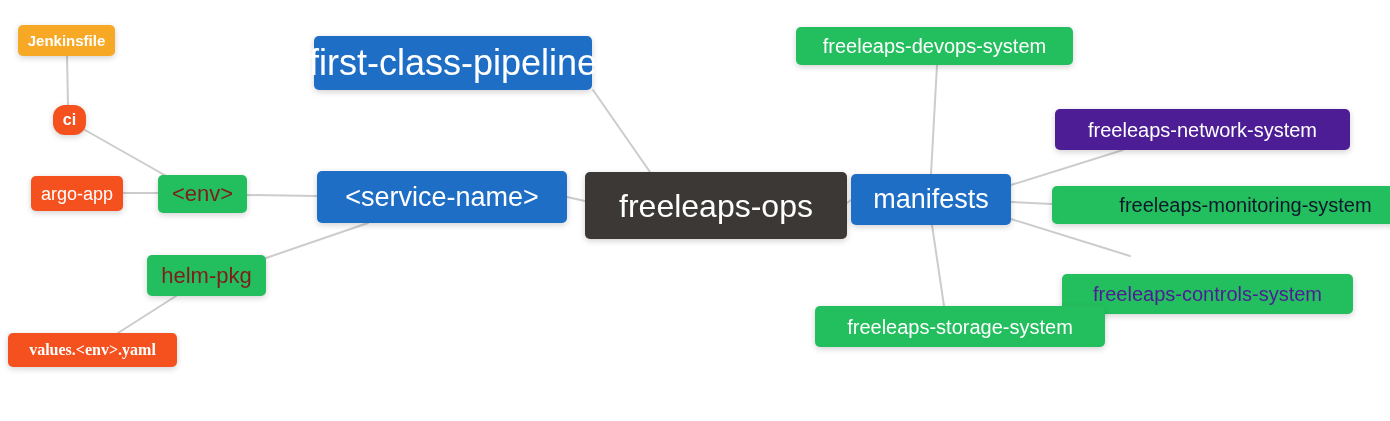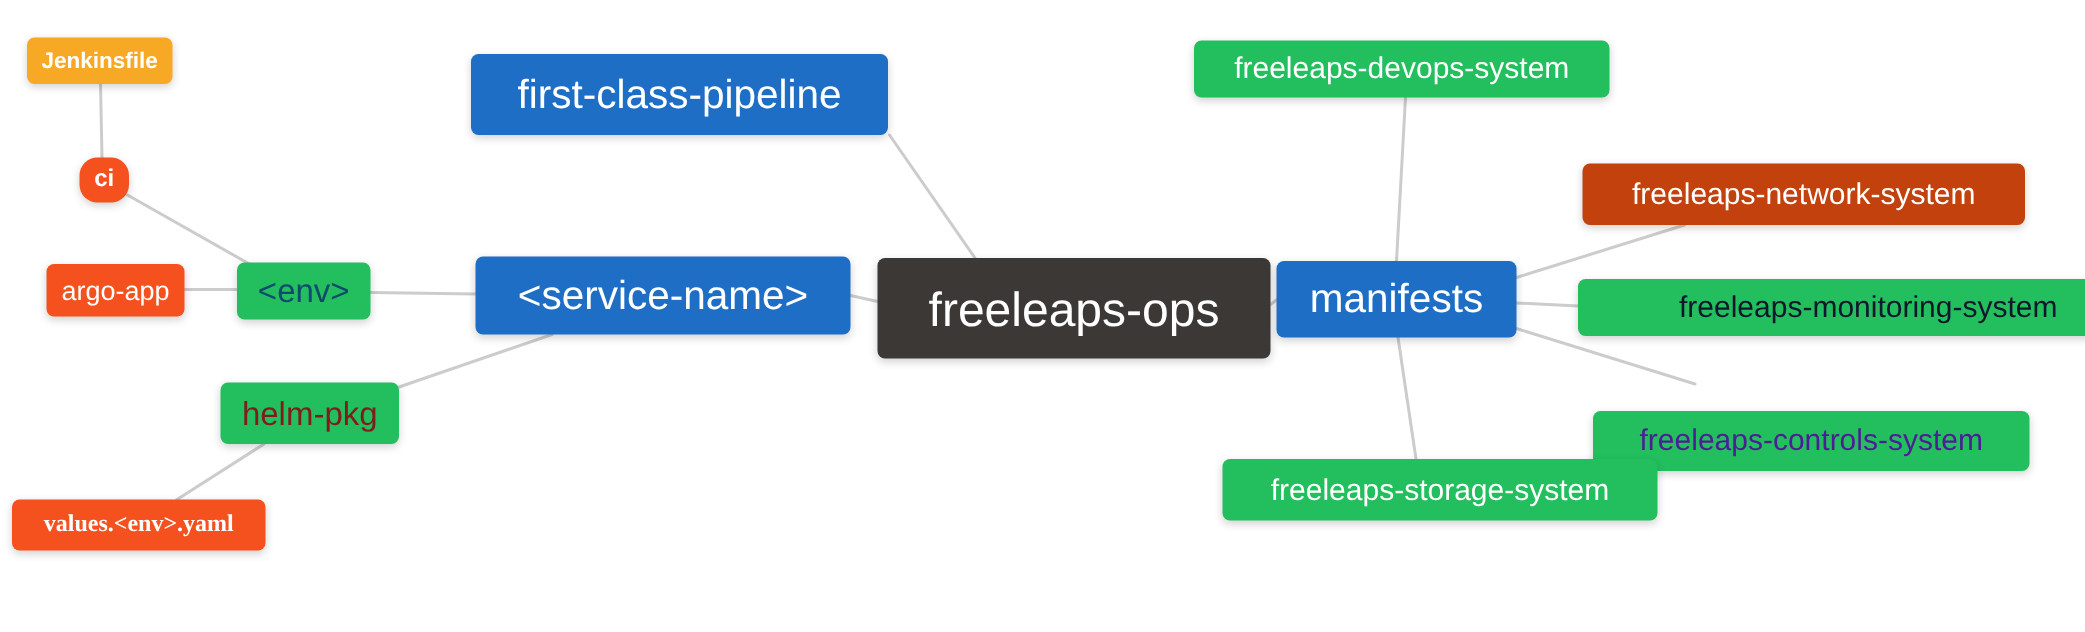--- a/index.html
+++ b/index.html
@@ -52,26 +52,26 @@
       <line x1="931" y1="174" x2="937" y2="65" stroke="#cccccc" stroke-width="2" stroke-linecap="round"></line>
       <line x1="1011" y1="185" x2="1123" y2="150" stroke="#cccccc" stroke-width="2" stroke-linecap="round"></line>
       <line x1="1011" y1="202" x2="1052" y2="204" stroke="#cccccc" stroke-width="2" stroke-linecap="round"></line>
       <line x1="1011" y1="219" x2="1130" y2="256" stroke="#cccccc" stroke-width="2" stroke-linecap="round"></line>
       <line x1="932" y1="225" x2="944" y2="306" stroke="#cccccc" stroke-width="2" stroke-linecap="round"></line>
     </svg>
   <div id="node-layer">
       <div class="node" style="left: 18px; top: 25px; width: 97px; height: 31px; background: rgb(247, 168, 36); color: rgb(255, 255, 255); font-size: 15px; font-weight: bold;">Jenkinsfile</div>
       <div class="node" style="left: 53px; top: 105px; width: 33px; height: 30px; background: rgb(244, 81, 30); color: rgb(255, 255, 255); font-size: 16px; font-weight: bold; border-radius: 12px;">ci</div>
       <div class="node" style="left: 31px; top: 176px; width: 92px; height: 35px; background: rgb(244, 81, 30); color: rgb(255, 255, 255); font-size: 18px; font-weight: normal;">argo-app</div>
-      <div class="node" style="left: 158px; top: 175px; width: 89px; height: 38px; background: rgb(35, 191, 94); color: #0c4a6e; font-size: 22px; font-weight: normal;">&lt;env&gt;</div>
+      <div class="node" style="left: 158px; top: 175px; width: 89px; height: 38px; background: rgb(35, 191, 94); color: #7f1d1d; font-size: 22px; font-weight: normal;">&lt;env&gt;</div>
       <div class="node" style="left: 147px; top: 255px; width: 119px; height: 41px; background: rgb(35, 191, 94); color: #7f1d1d; font-size: 22px; font-weight: normal;">helm-pkg</div>
       <div class="node" style="left: 8px; top: 333px; width: 169px; height: 34px; background: rgb(244, 81, 30); color: rgb(255, 255, 255); font-size: 16px; font-weight: bold; font-family: Liberation Serif, serif;">values.&lt;env&gt;.yaml</div>
-      <div class="node" style="left: 314px; top: 36px; width: 278px; height: 54px; background: rgb(30, 110, 198); color: rgb(255, 255, 255); font-size: 27px; font-weight: normal;">first-class-pipeline</div>
+      <div class="node" style="left: 314px; top: 36px; width: 278px; height: 54px; background: rgb(30, 110, 198); color: rgb(255, 255, 255); font-size: 36px; font-weight: normal;">first-class-pipeline</div>
       <div class="node" style="left: 317px; top: 171px; width: 250px; height: 52px; background: rgb(30, 110, 198); color: rgb(255, 255, 255); font-size: 27px; font-weight: normal;">&lt;service-name&gt;</div>
       <div class="node" style="left: 585px; top: 172px; width: 262px; height: 67px; background: rgb(59, 56, 53); color: rgb(255, 255, 255); font-size: 32px; font-weight: normal;">freeleaps-ops</div>
       <div class="node" style="left: 851px; top: 174px; width: 160px; height: 51px; background: rgb(30, 110, 198); color: rgb(255, 255, 255); font-size: 27px; font-weight: normal;">manifests</div>
       <div class="node" style="left: 796px; top: 27px; width: 277px; height: 38px; background: rgb(35, 191, 94); color: rgb(255, 255, 255); font-size: 20px; font-weight: normal;">freeleaps-devops-system</div>
-      <div class="node" style="left: 1055px; top: 109px; width: 295px; height: 41px; background: #c2410c; color: rgb(255, 255, 255); font-size: 20px; font-weight: normal;">freeleaps-network-system</div>
+      <div class="node" style="left: 1055px; top: 109px; width: 295px; height: 41px; background: #4c1d95; color: rgb(255, 255, 255); font-size: 20px; font-weight: normal;">freeleaps-network-system</div>
       <div class="node" style="left: 1052px; top: 186px; width: 387px; height: 38px; background: rgb(35, 191, 94); color: #0f172a; font-size: 20px; font-weight: normal;">freeleaps-monitoring-system</div>
       <div class="node" style="left: 1062px; top: 256px; width: 291px; height: 40px; background: rgb(35, 191, 94); color: #4c1d95; font-size: 20px; font-weight: normal; margin-top: 18px;">freeleaps-controls-system</div>
       <div class="node" style="left: 815px; top: 306px; width: 290px; height: 41px; background: rgb(35, 191, 94); color: rgb(255, 255, 255); font-size: 20px; font-weight: normal;">freeleaps-storage-system</div>
     </div>
 </div>
 
 </body></html>

